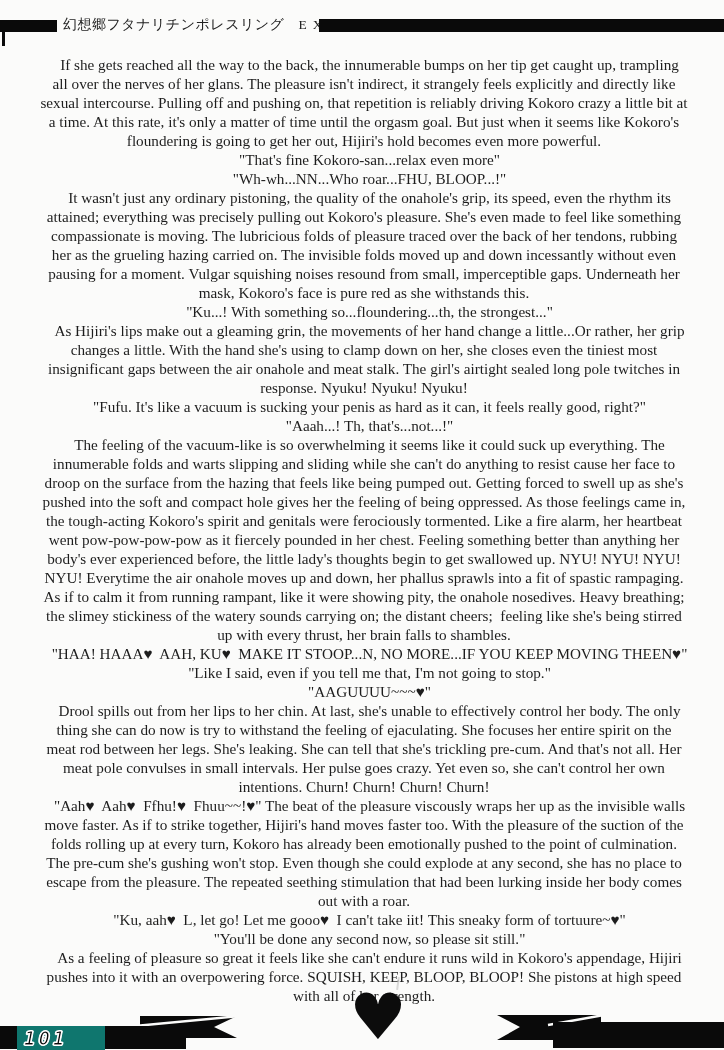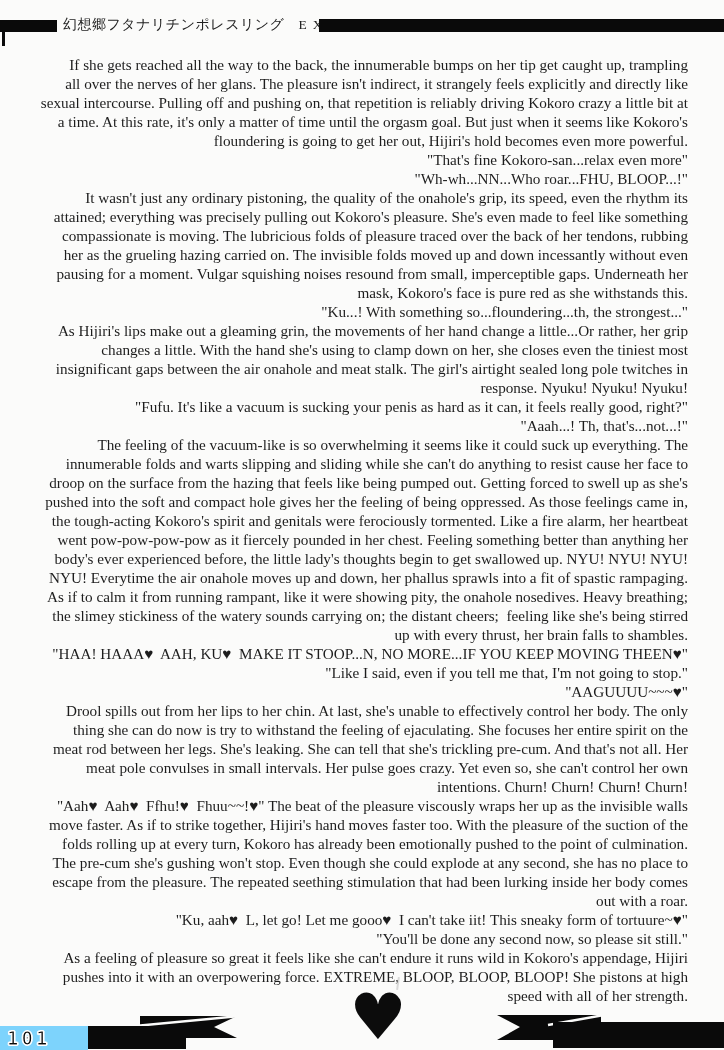--- a/index.html
+++ b/index.html
@@ -18,40 +18,40 @@
   .hdr-title {
     position:absolute; left:63px; top:15px; width:256px; height:20px;
     font-size:14px; color:#222; white-space:nowrap; line-height:20px;
   }
   .hdr-title .jp { letter-spacing:0.5px;margin-top:22px; }
   .hdr-title .en { letter-spacing:6px; margin-left:14px; font-size:13.5px; }
   
   .body-text {
     position:absolute; left:40px; top:55px; width:648px;
     color:#1d1d1d; font-size:15.2px; line-height:19px;
-    text-align:right;
+    text-align:center;
   }
   .body-text p { margin:0; text-indent:11px; white-space:pre-wrap; }
   .body-text .it { }
   
   .faint-mark {
     position:absolute; left:397px; top:977px; width:2px; height:13px;
     background:#c6c6c6; opacity:.65; transform:rotate(8deg);
   }
   .heart {
     position:absolute; left:338px; top:984px; width:80px; height:66px;
     font-size:64px; line-height:66px; text-align:center; color:#0c0c0c;
     font-family:"DejaVu Sans", sans-serif;
   }
   .ribbon { position:absolute; }
   .ribbon.left  { left:0;    top:1014px; }
   .ribbon.right { left:486px; top:1012px; }
   .pagenum-box {
-    position:absolute; left:0; top:1026px; width:88px; height:24px;
-    background:#7dd3fc; display:flex; align-items:center;
+    position:absolute; left:17px; top:1026px; width:88px; height:24px;
+    background:#0f766e; display:flex; align-items:center;font-style:italic;
   }
   .pagenum-box .digits {
     margin-left:7px;
     font-family:"DejaVu Sans Mono", monospace;
     font-weight:bold; font-size:19px; letter-spacing:3px;
     color:#0a0a0a;
     -webkit-text-stroke:1.2px #ffffff;
     text-shadow:
       -1px 0 0 #fff, 1px 0 0 #fff, 0 -1px 0 #fff, 0 1px 0 #fff;
   }
@@ -78,21 +78,21 @@
       <p><span>"Fufu. It's like a vacuum is sucking your penis as hard as it can, it feels really good, right?"</span></p>
       <p><span>"Aaah...! Th, that's...not...!"</span></p>
       <p><span>The feeling of the vacuum-like is so overwhelming it seems like it could suck up everything. The innumerable folds and warts slipping and sliding while she can't do anything to resist cause her face to droop on the surface from the hazing that feels like being pumped out. Getting forced to swell up as she's pushed into the soft and compact hole gives her the feeling of being oppressed. As those feelings came in, the tough-acting Kokoro's spirit and genitals were ferociously tormented. Like a fire alarm, her heartbeat went pow-pow-pow-pow as it fiercely pounded in her chest. Feeling something better than anything her body's ever experienced before, the little lady's thoughts begin to get swallowed up. </span><span class="it">NYU! NYU! NYU! NYU!</span><span> Everytime the air onahole moves up and down, her phallus sprawls into a fit of spastic rampaging. As if to calm it from running rampant, like it were showing pity, the onahole nosedives. Heavy breathing; the slimey stickiness of the watery sounds carrying on; the distant cheers;  feeling like she's being stirred up with every thrust, her brain falls to shambles.</span></p>
       <p><span>"HAA! HAAA♥  AAH, KU♥  MAKE IT STOOP...N, NO MORE...IF YOU KEEP MOVING THEEN♥"</span></p>
       <p><span>"Like I said, even if you tell me that, I'm not going to stop."</span></p>
       <p><span>"AAGUUUU~~~♥"</span></p>
       <p><span>Drool spills out from her lips to her chin. At last, she's unable to effectively control her body. The only thing she can do now is try to withstand the feeling of ejaculating. She focuses her entire spirit on the meat rod between her legs. She's leaking. She can tell that she's trickling pre-cum. And that's not all. Her meat pole convulses in small intervals. Her pulse goes crazy. Yet even so, she can't control her own intentions. </span><span class="it">Churn! Churn! Churn! Churn!</span></p>
       <p><span>"Aah♥  Aah♥  </span><span class="it">Ffhu!</span><span>♥  </span><span class="it">Fhuu~~!</span><span>♥" The beat of the pleasure viscously wraps her up as the invisible walls move faster. As if to strike together, Hijiri's hand moves faster too. With the pleasure of the suction of the folds rolling up at every turn, Kokoro has already been emotionally pushed to the point of culmination. The pre-cum she's gushing won't stop. Even though she could explode at any second, she has no place to escape from the pleasure. The repeated seething stimulation that had been lurking inside her body comes out with a roar.</span></p>
       <p><span>"</span><span class="it">Ku, aah</span><span>♥  L, let go! Let me gooo♥  I can't take iit! This sneaky form of tortuure~♥"</span></p>
       <p><span>"You'll be done any second now, so please sit still."</span></p>
-      <p><span>As a feeling of pleasure so great it feels like she can't endure it runs wild in Kokoro's appendage, Hijiri pushes into it with an overpowering force. </span><span class="it">EXTREME, BLOOP, BLOOP, BLOOP!</span><span> She pistons at high speed with all of her strength.</span></p>
+      <p><span>As a feeling of pleasure so great it feels like she can't endure it runs wild in Kokoro's appendage, Hijiri pushes into it with an overpowering force. </span><span class="it">SQUISH, KEEP, BLOOP, BLOOP!</span><span> She pistons at high speed with all of her strength.</span></p>
     </div>
 
   <div class="faint-mark"></div>
 
   <div class="heart">♥</div>
 
   <svg class="ribbon left" width="240" height="36" viewBox="0 0 240 36" xmlns="http://www.w3.org/2000/svg">
     <path d="M140 2 H237 L214 13 L237 24 H140 Z" fill="#0a0a0a"></path>
     <path d="M135 12 L240 2" stroke="#fbfbfa" stroke-width="2.4" fill="none"></path>
     <path d="M0 12 H186 V35 H0 Z" fill="#0a0a0a"></path>

